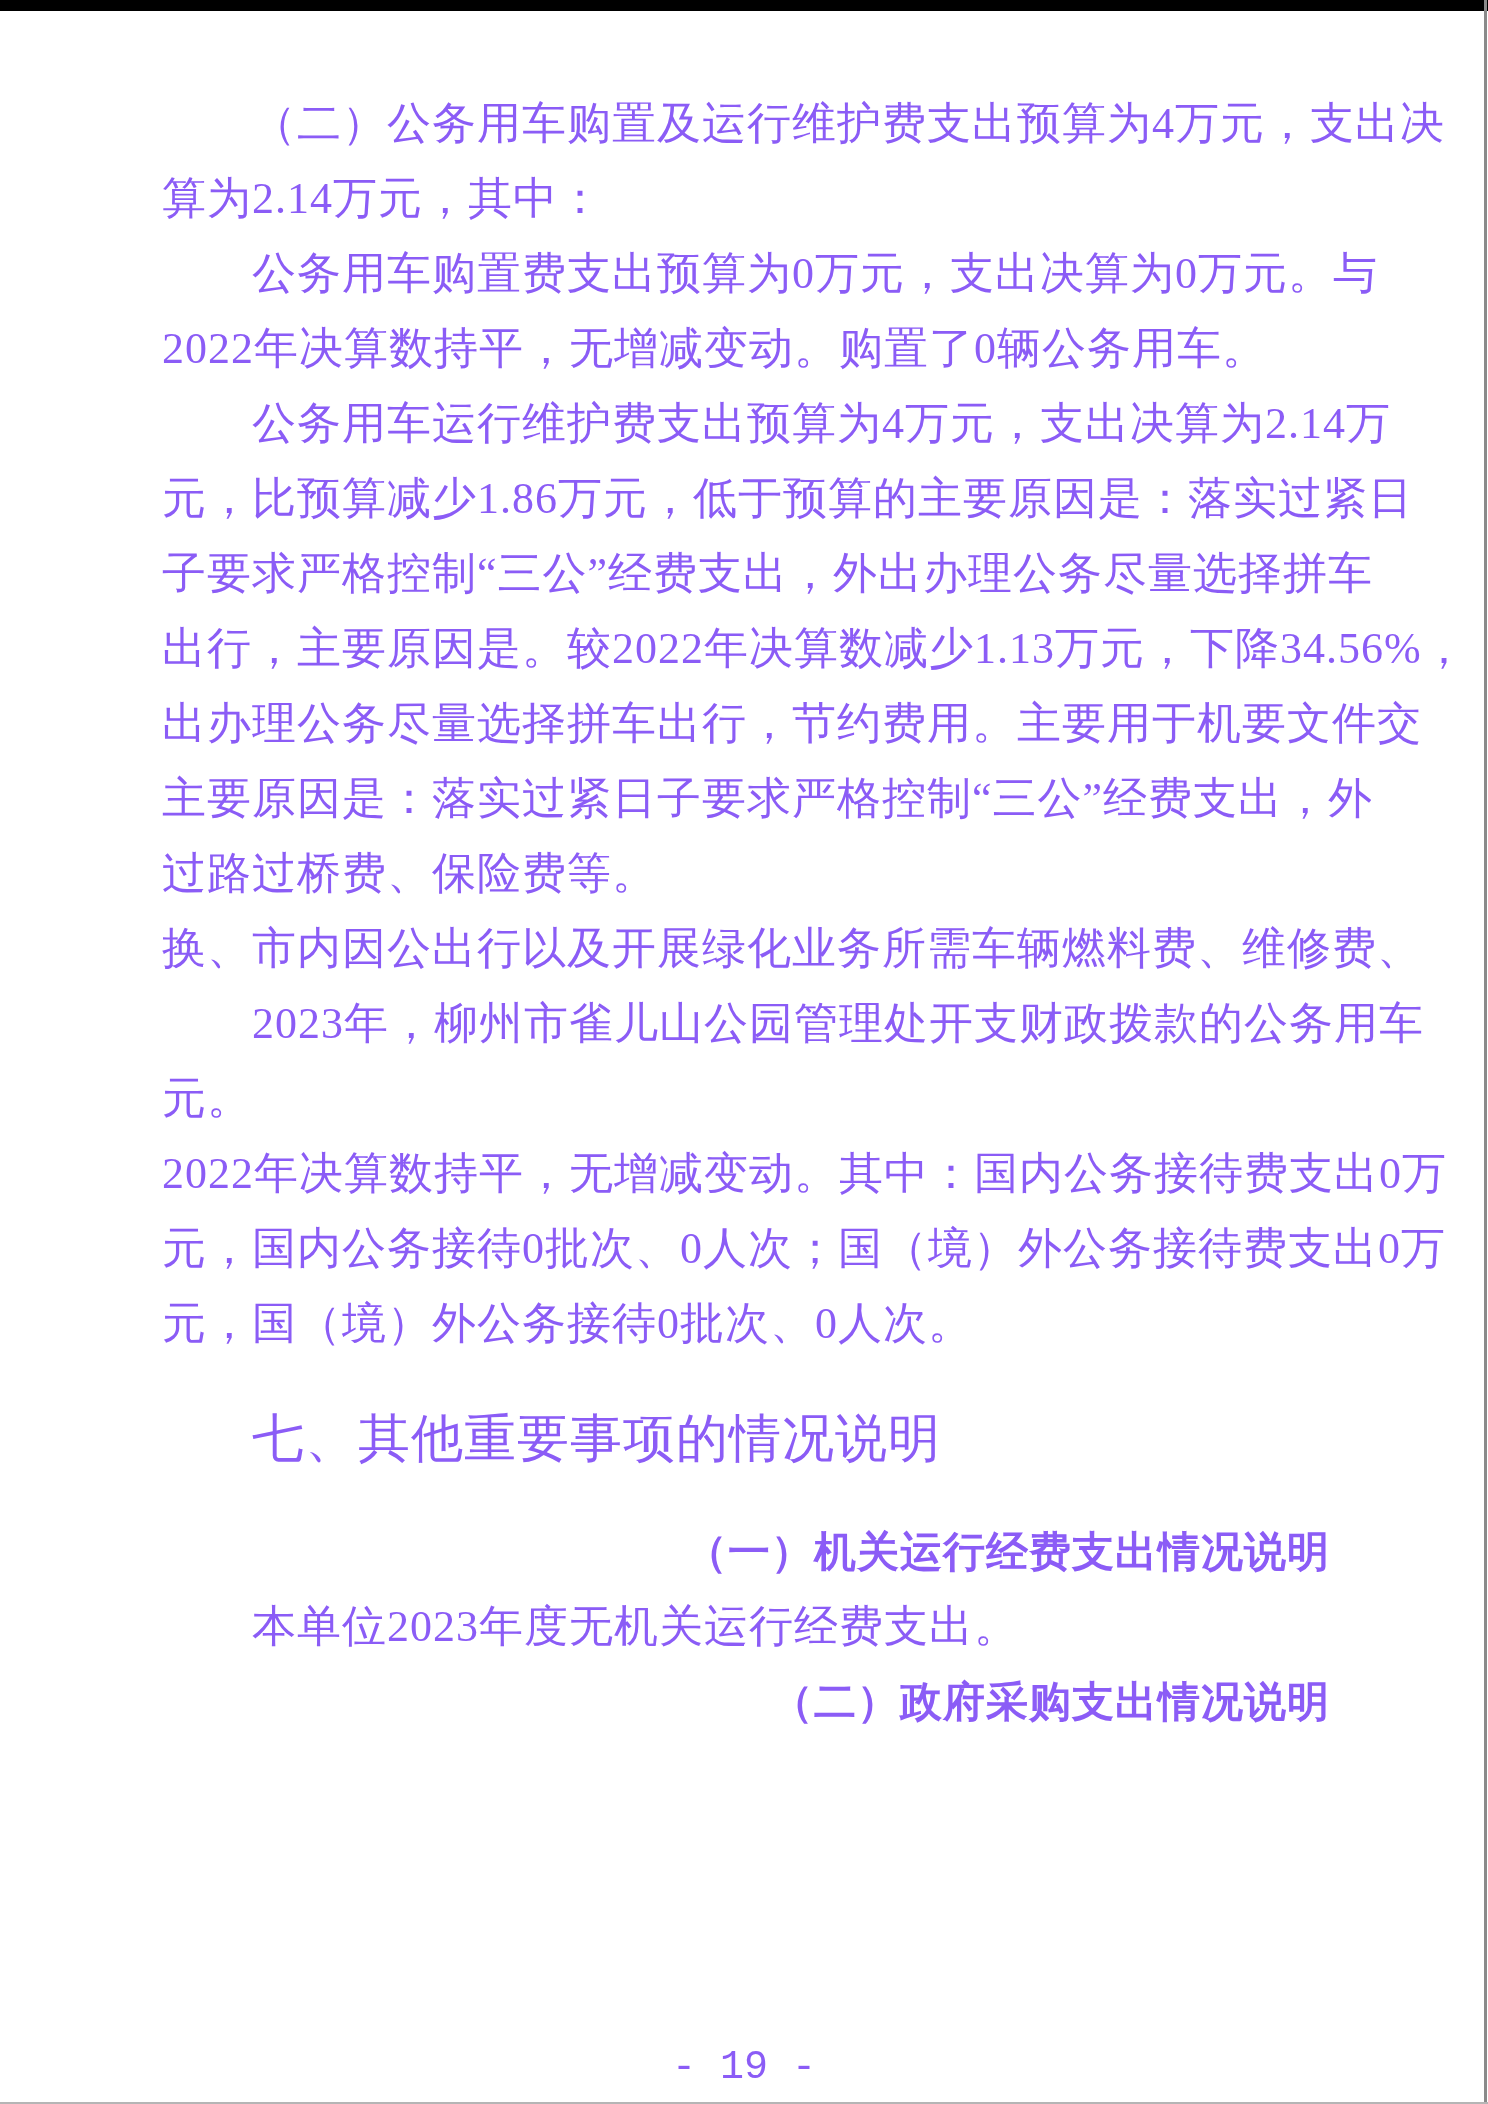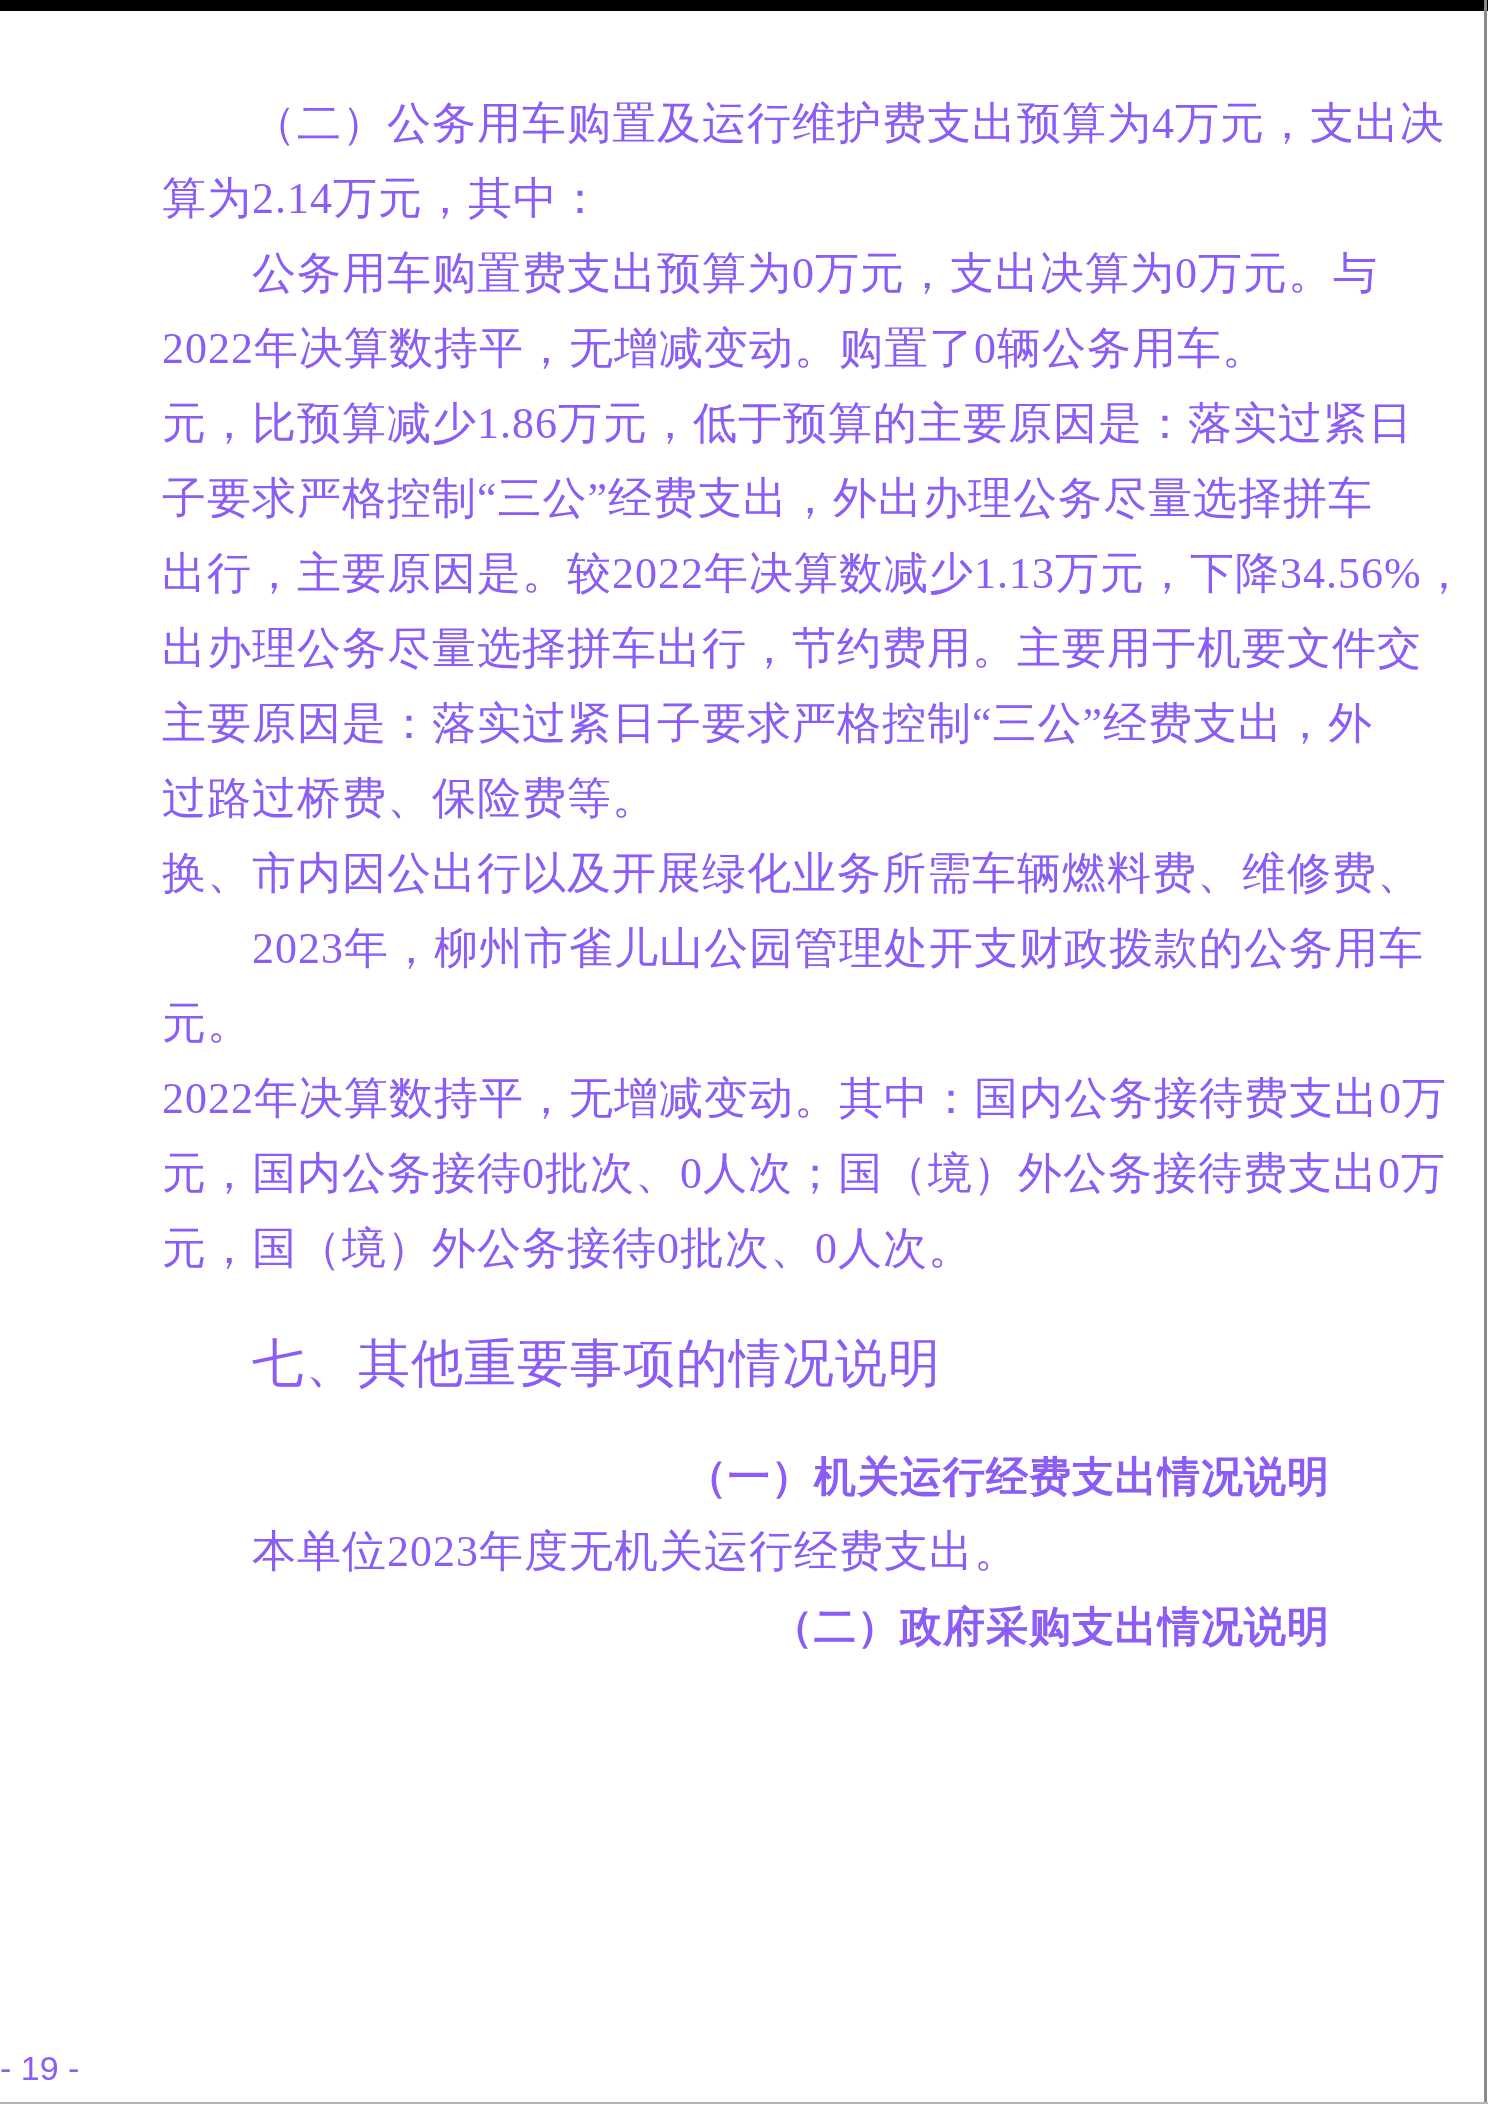--- a/index.html
+++ b/index.html
@@ -56,39 +56,40 @@
     font-family: "Liberation Sans", sans-serif;
     font-weight: bold;
     font-size: 42px;
     text-align: right;
   }
   .page-number {
     position: absolute;
     bottom: 16px;
     left: 0;
     width: 100%;
-    text-align: left;
-    font-size: 34px;
+    text-align: center;
+    font-size: 40px;
     line-height: 40px;
-    font-family: Liberation Sans, sans-serif;
+    font-family: Liberation Mono, monospace;
   }
 </style>
 </head>
 <body>
 
 <div class="page">
   <div class="top-bar"></div>
   <div class="right-edge"></div>
   <div class="bottom-edge"></div>
 
   <div class="textblock">
       <div class="line body indent">（二）公务用车购置及运行维护费支出预算为4万元，支出决</div>
       <div class="line body">算为2.14万元，其中：</div>
       <div class="line body indent">公务用车购置费支出预算为0万元，支出决算为0万元。与</div>
       <div class="line body">2022年决算数持平，无增减变动。购置了0辆公务用车。</div>
+      <div class="line body indent">公务用车运行维护费支出预算为4万元，支出决算为2.14万</div>
       <div class="line body">元，比预算减少1.86万元，低于预算的主要原因是：落实过紧日</div>
       <div class="line body">子要求严格控制“三公”经费支出，外出办理公务尽量选择拼车</div>
       <div class="line body">出行，主要原因是。较2022年决算数减少1.13万元，下降34.56%，</div>
       <div class="line body">出办理公务尽量选择拼车出行，节约费用。主要用于机要文件交</div>
       <div class="line body">主要原因是：落实过紧日子要求严格控制“三公”经费支出，外</div>
       <div class="line body">过路过桥费、保险费等。</div>
       <div class="line body">换、市内因公出行以及开展绿化业务所需车辆燃料费、维修费、</div>
       <div class="line body indent">2023年，柳州市雀儿山公园管理处开支财政拨款的公务用车</div>
       <div class="line body">元。</div>
       <div class="line body">2022年决算数持平，无增减变动。其中：国内公务接待费支出0万</div>

